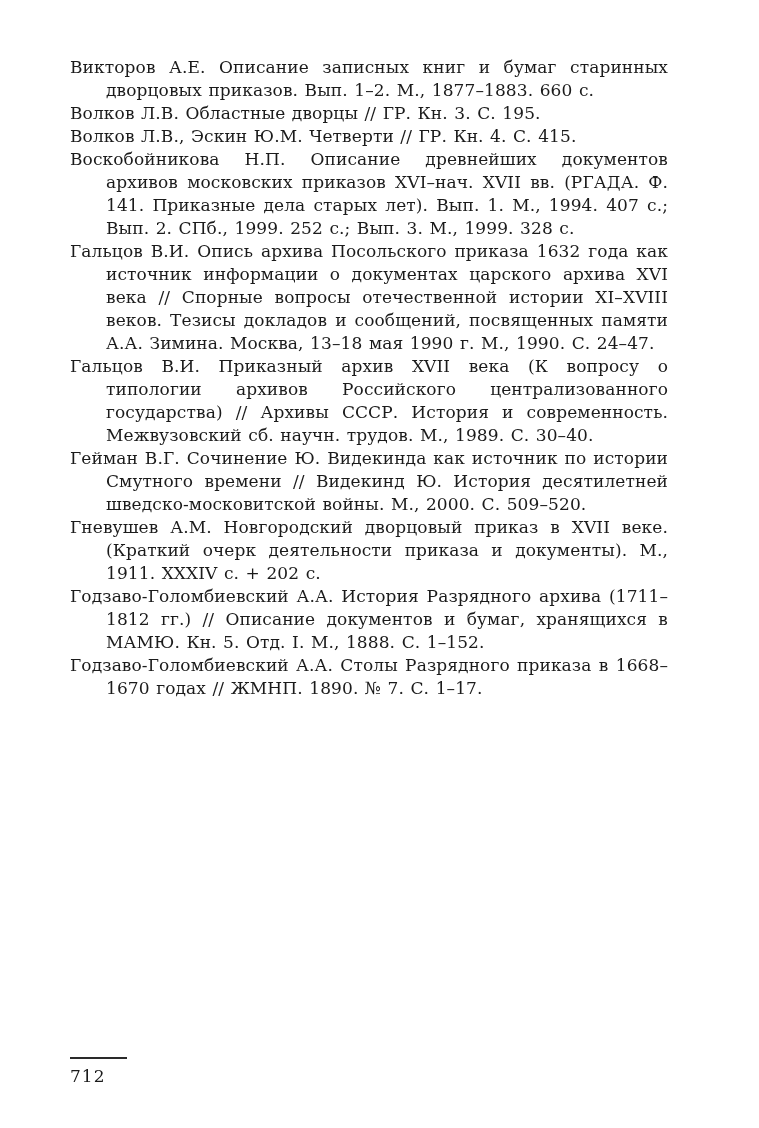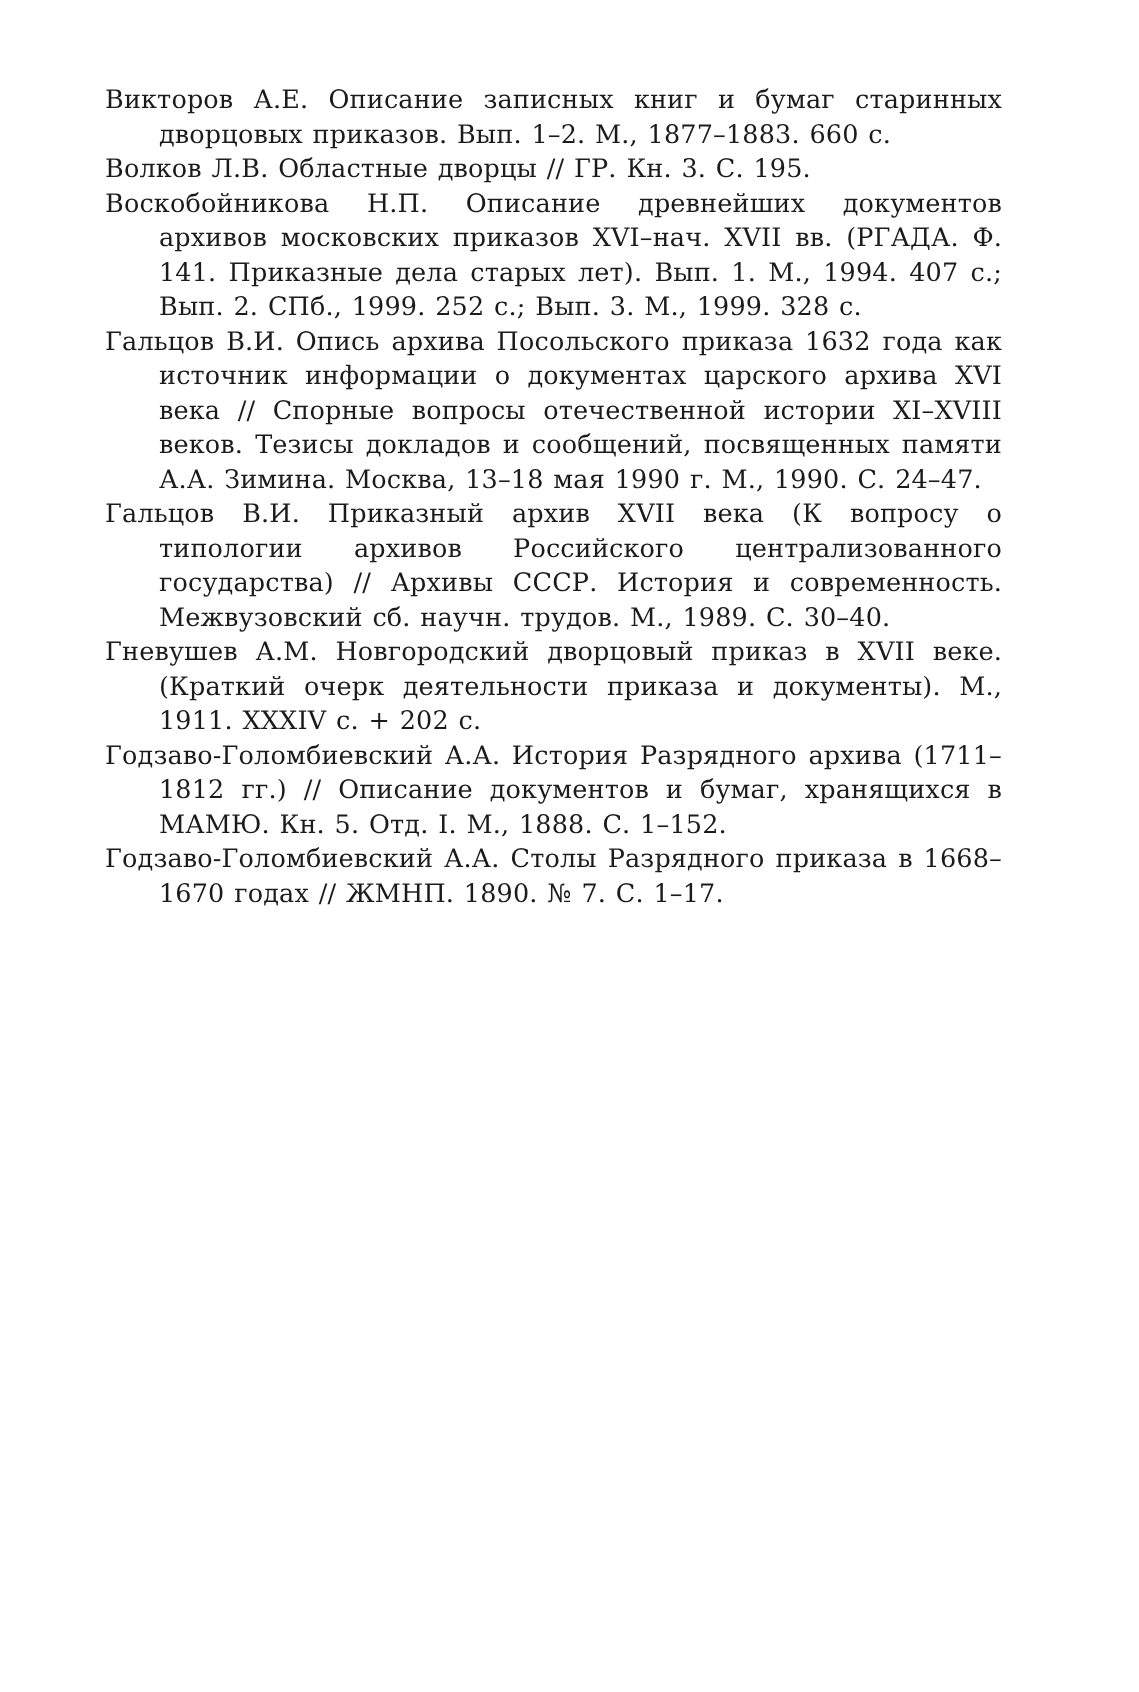--- a/index.html
+++ b/index.html
@@ -51,22 +51,28 @@
   }
 </style>
 </head>
 <body>
 
 <div class="page">
 
   <div class="entries">
     <p class="entry">Викторов А.Е. Описание записных книг и бумаг старинных дворцовых приказов. Вып. 1–2. М., 1877–1883. 660 с.</p>
     <p class="entry">Волков Л.В. Областные дворцы // ГР. Кн. 3. С. 195.</p>
+    <p class="entry">Волков Л.В., Эскин Ю.М. Четверти // ГР. Кн. 4. С. 415.</p>
     <p class="entry">Воскобойникова Н.П. Описание древнейших документов архивов московских приказов XVI–нач. XVII вв. (РГАДА. Ф. 141. Приказные дела старых лет). Вып. 1. М., 1994. 407 с.; Вып. 2. СПб., 1999. 252 с.; Вып. 3. М., 1999. 328 с.</p>
     <p class="entry">Гальцов В.И. Опись архива Посольского приказа 1632 года как источник информации о документах царского архива XVI века // Спорные вопросы отечественной истории XI–XVIII веков. Тезисы докладов и сообщений, посвященных памяти А.А. Зимина. Москва, 13–18 мая 1990 г. М., 1990. С. 24–47.</p>
     <p class="entry">Гальцов В.И. Приказный архив XVII века (К вопросу о типологии архивов Российского централизованного государства) // Архивы СССР. История и современность. Межвузовский сб. научн. трудов. М., 1989. С. 30–40.</p>
+    <p class="entry">Гейман В.Г. Сочинение Ю. Видекинда как источник по истории Смутного времени // Видекинд Ю. История десятилетней шведско-московитской войны. М., 2000. С. 509–520.</p>
     <p class="entry">Гневушев А.М. Новгородский дворцовый приказ в XVII веке. (Краткий очерк деятельности приказа и документы). М., 1911. XXXIV с. + 202 с.</p>
     <p class="entry">Годзаво-Голомбиевский А.А. История Разрядного архива (1711–1812 гг.) // Описание документов и бумаг, хранящихся в МАМЮ. Кн. 5. Отд. I. М., 1888. С. 1–152.</p>
     <p class="entry">Годзаво-Голомбиевский А.А. Столы Разрядного приказа в 1668–1670 годах // ЖМНП. 1890. № 7. С. 1–17.</p>
   </div>
 
+  <div class="footer">
+    <div class="footer-rule"></div>
+    <div class="page-number">712</div>
+  </div>
 
 </div>
 
 </body></html>

